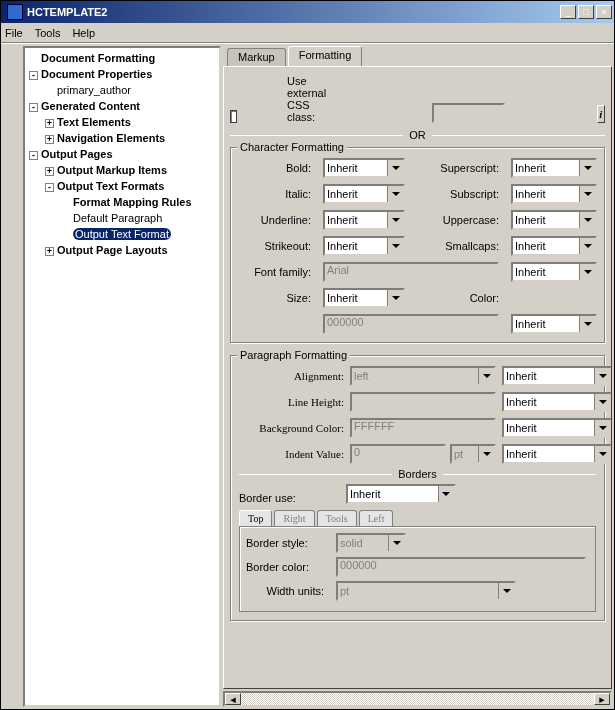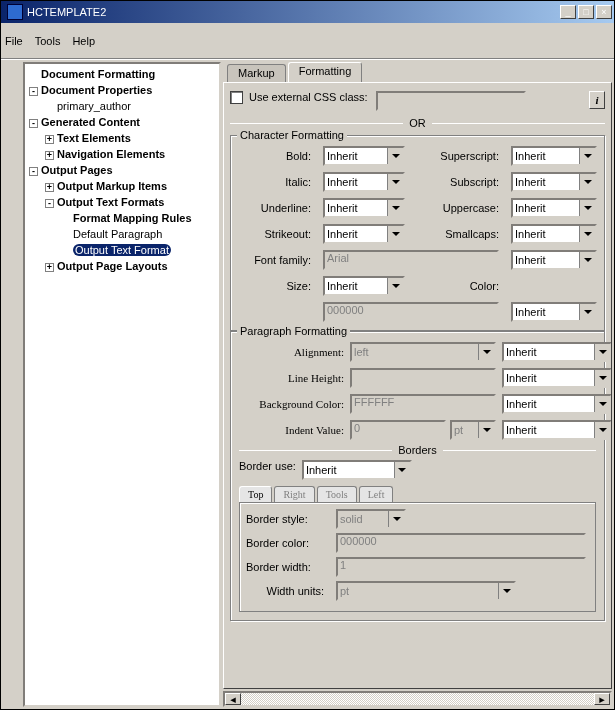--- a/index.html
+++ b/index.html
@@ -1,50 +1,50 @@
 <!DOCTYPE html>
 <html><head>
 <meta charset="utf-8">
 <style>
 * { box-sizing: border-box; font-family: "Tahoma", "MS Sans Serif", sans-serif; font-size: 11px; }
 body { margin: 0; background: #d4d0c8; }
 .window { width: 615px; height: 710px; border: 1px solid #000; display: flex; flex-direction: column; background: #d4d0c8; }
 .titlebar { height: 22px; background: linear-gradient(to right, #0a246a, #a6caf0); display: flex; align-items: center; color: #fff; padding: 0 2px; }
 .titlebar .icon { width: 16px; height: 16px; margin: 0 4px; background: #2e6bd0; border: 1px solid #003; }
-.titlebar .title { font-weight: normal; flex: 1; }
+.titlebar .title { font-weight: bold; flex: 1; }
 .titlebar .btns { display: flex; gap: 2px; }
 .titlebar .btn { width: 16px; height: 14px; background: #d4d0c8; border: 1px solid #fff; border-right-color:#404040; border-bottom-color:#404040; display:flex;align-items:center;justify-content:center;font-size:9px;line-height:1;font-family:Arial; }
-.menubar { height: 36px; display: flex; align-items: center; padding: 0 4px; gap: 12px; border-bottom: 1px solid #808080; }
+.menubar { height: 20px; display: flex; align-items: center; padding: 0 4px; gap: 12px; border-bottom: 1px solid #808080; }
 .menubar span { cursor: default; }
 .client { flex: 1; display: flex; overflow: hidden; border-top: 1px solid #fff; padding-left: 20px; }
 .tree { width: 198px; background: #fff; border: 2px inset #d4d0c8; margin: 2px; overflow: auto; padding: 2px 0; }
 .t-item { white-space: nowrap; height: 16px; line-height: 16px; cursor: default; }
 .t-item.bold { font-weight: bold; }
 .t-item.sel span.label { background: #0a246a; color: #fff; padding: 0 2px; border-radius: 6px; }
 .t-exp { display: inline-block; width: 9px; height: 9px; border: 1px solid #808080; text-align: center; line-height: 7px; font-size: 9px; margin-right: 3px; vertical-align: middle; background: #fff; }
 .t-sp { display: inline-block; }
 .right { flex: 1; display: flex; flex-direction: column; margin: 2px 2px 2px 0; overflow: hidden; }
 .tabs { display: flex; height: 20px; margin-left: 4px; }
 .tab { padding: 2px 10px 0; background: #d4d0c8; border: 1px solid #808080; border-bottom: none; border-top-left-radius:3px; border-top-right-radius:3px; margin-right: 2px; cursor: default; position: relative; }
 .tab.inactive { background: #c8c4bc; top: 2px; height: 18px; }
 .tab.active { border-top: 1px solid #fff; border-left: 1px solid #fff; z-index: 2; }
 .tabbody { flex: 1; border: 1px solid #fff; border-right-color:#404040; border-bottom-color:#404040; background: #d4d0c8; padding: 8px 6px; overflow: hidden; position: relative; }
-.row { display: flex; align-items: flex-start; margin-bottom: 6px; }
+.row { display: flex; align-items: flex-end; margin-bottom: 6px; gap: 44px; }
 .chk { width: 13px; height: 13px; border: 1px solid #404040; background: #fff; margin-right: 6px; box-shadow: inset 1px 1px #808080; }
 .txtbox { height: 20px; border: 2px inset #d4d0c8; background: #fff; padding: 0 2px; }
 .txtbox.dis { background: #d4d0c8; color: #808080; }
 .combo { height: 20px; border: 2px inset #d4d0c8; background: #fff; display: flex; align-items: center; }
 .combo.dis { background: #d4d0c8; color: #808080; }
 .combo .v { flex: 1; padding: 0 2px; overflow: hidden; }
 .combo .arr { width: 16px; height: 100%; background: #d4d0c8; border-left: 1px solid #808080; display:flex;align-items:center;justify-content:center; }
 .combo .arr::after { content: ""; border: 4px solid transparent; border-top-color: #000; margin-top: 3px; }
 .or-line { display: flex; align-items: center; margin: 2px 0 6px; }
 .or-line .ln { flex: 1; height: 1px; background: #808080; border-bottom: 1px solid #fff; }
 .or-line .tx { padding: 0 6px; }
-.fieldset { border: 1px solid #808080; box-shadow: 1px 1px 0 #fff, inset 1px 1px 0 #fff; padding: 10px 8px 8px; position: relative; margin-bottom: 0; }
+.fieldset { border: 1px solid #808080; box-shadow: 1px 1px 0 #fff, inset 1px 1px 0 #fff; padding: 10px 8px 8px; position: relative; margin-bottom: 12px; }
 .fieldset .legend { position: absolute; top: -7px; left: 6px; background: #d4d0c8; padding: 0 3px; }
 .grid2 { display: grid; grid-template-columns: 72px 82px 82px 86px; gap: 6px 12px; align-items: center; }
 .grid2 .lbl { text-align: right; }
 .grid2 .full { grid-column: 2 / 4; }
 .pgrid { display: grid; grid-template-columns: 105px 146px 110px; gap: 6px 6px; align-items: center; }
 .pgrid .lbl { text-align: right; font-family: Liberation Serif, serif; }
 .pgrid .indentv { display:flex; gap:4px; }
 .btabs { display: flex; gap: 2px; margin: 2px 0 0; }
 .btab { padding: 2px 8px; border: 1px solid #808080; border-bottom: none; background: #e5e5e5; color: #808080; border-top-left-radius:3px;border-top-right-radius:3px; font-size: 10px; font-family: Liberation Serif, serif; }
 .btab.active { color: #000; border-top-color:#fff; border-left-color:#fff; }
@@ -249,24 +249,20 @@
               <div class="combo dis" style="width:70px">
                   <div class="v">solid</div>
                   <div class="arr"></div>
                 </div>
             </div>
             <div class="brow">
               <div class="blbl">Border color:</div>
               <div class="txtbox dis" style="width:250px">000000</div>
             </div>
             <div class="brow">
-              <div class="blbl">Border width:</div>
-              <div class="txtbox dis" style="width:250px">1</div>
-            </div>
-            <div class="brow">
               <div class="blbl" style="text-align:right">Width units:</div>
               <div class="combo dis" style="width:180px">
                   <div class="v">pt</div>
                   <div class="arr"></div>
                 </div>
             </div>
           </div>
         </div>
 
       </div>

